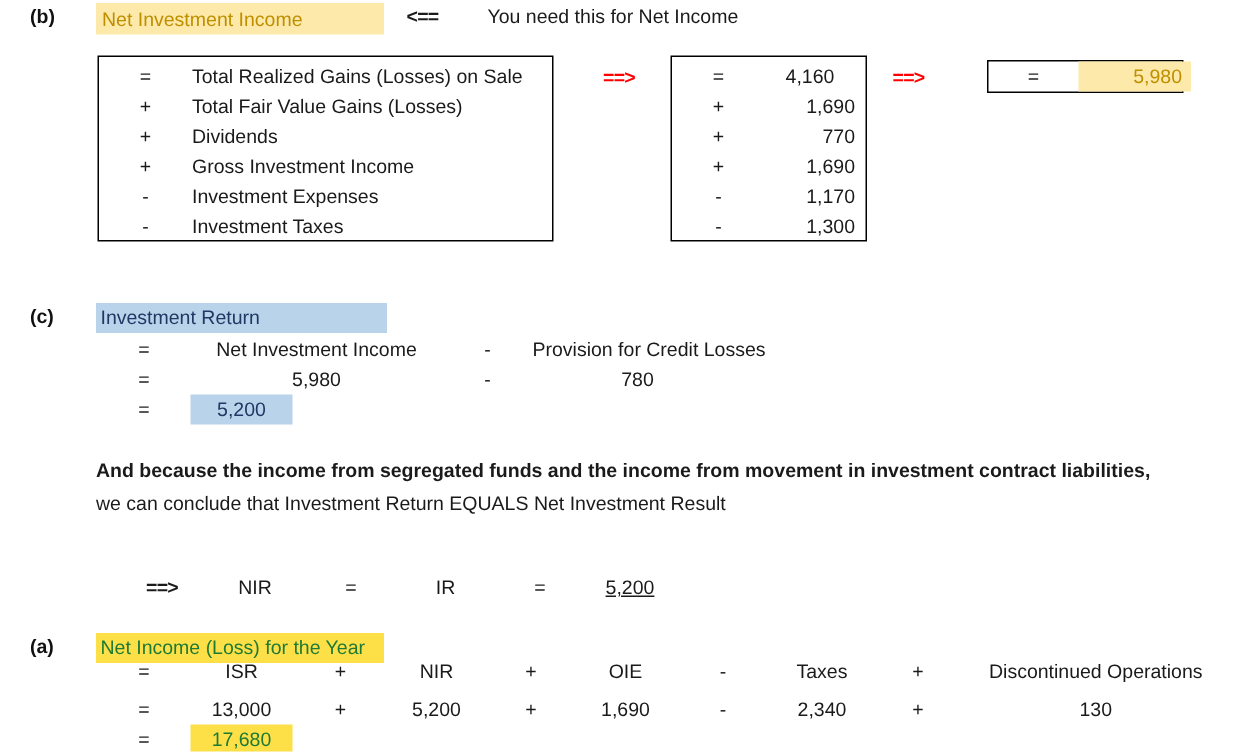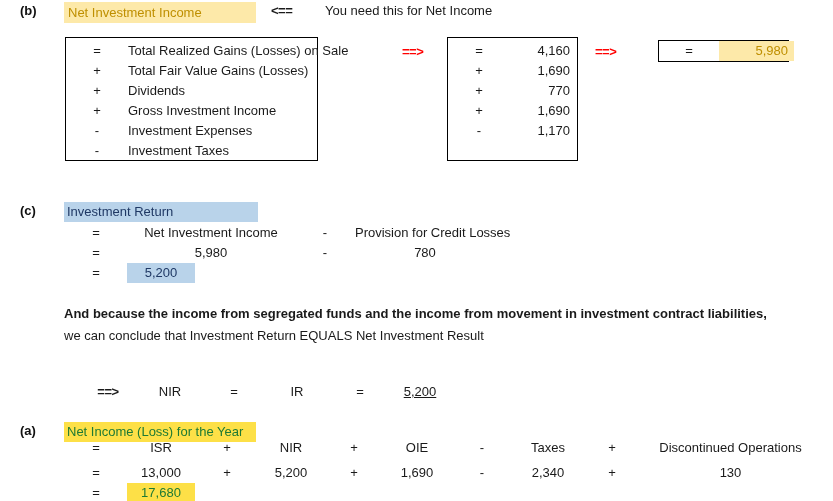--- a/index.html
+++ b/index.html
@@ -96,21 +96,21 @@
 <body>
 
 <div class="abs lbl-section" style="left:20px; top:3px;">(b)</div>
 
 <div class="abs hl-yellow" style="left:64px; top:2px; width:192px; height:21px; line-height:21px; padding-left:4px; box-sizing:border-box; font-size:13px;">Net Investment Income</div>
 
 <div class="abs arrow-dark" style="left:271px; top:3px;">&lt;==</div>
 
 <div class="abs" style="left:325px; top:3px; font-size:13px;">You need this for Net Income</div>
 
-<div class="abs boxed" style="left:65px; top:37px; width:253px; height:124px;">
+<div class="abs boxed" style="left:65px; top:37px; width:304px; height:124px;">
   <div class="row-line" style="margin-top:3px;">
     <span class="op" style="width:62px;">=</span><span class="txt">Total Realized Gains (Losses) on Sale</span>
   </div>
   <div class="row-line">
     <span class="op" style="width:62px;">+</span><span class="txt">Total Fair Value Gains (Losses)</span>
   </div>
   <div class="row-line">
     <span class="op" style="width:62px;">+</span><span class="txt">Dividends</span>
   </div>
   <div class="row-line">
@@ -121,33 +121,36 @@
   </div>
   <div class="row-line">
     <span class="op" style="width:62px;">-</span><span class="txt">Investment Taxes</span>
   </div>
 </div>
 
 <div class="abs arrow-red" style="left:402px; top:44px;">==&gt;</div>
 
 <div class="abs boxed" style="left:447px; top:37px; width:131px; height:124px;">
   <div class="row-line" style="margin-top:3px;">
-    <span class="op" style="width:62px;">=</span><span class="num" style="width:60px;">4,160</span>
+    <span class="op" style="width:62px;">=</span><span class="num" style="width:60px;text-align:center;">4,160</span>
   </div>
   <div class="row-line">
     <span class="op" style="width:62px;">+</span><span class="num" style="width:60px;">1,690</span>
   </div>
   <div class="row-line">
     <span class="op" style="width:62px;">+</span><span class="num" style="width:60px;">770</span>
   </div>
   <div class="row-line">
     <span class="op" style="width:62px;">+</span><span class="num" style="width:60px;">1,690</span>
   </div>
   <div class="row-line">
     <span class="op" style="width:62px;">-</span><span class="num" style="width:60px;">1,170</span>
+  </div>
+  <div class="row-line">
+    <span class="op" style="width:62px;">-</span><span class="num" style="width:60px;">1,300</span>
   </div>
 </div>
 
 <div class="abs arrow-red" style="left:595px; top:44px;">==&gt;</div>
 
 <div class="abs boxed" style="left:658px; top:40px; width:131px; height:22px;">
   <div class="row-line" style="height:20px; line-height:20px;">
     <span class="cell-eq">=</span><span class="cell-val hl-yellow" style="height:20px; line-height:20px;">5,980</span>
   </div>
 </div>

